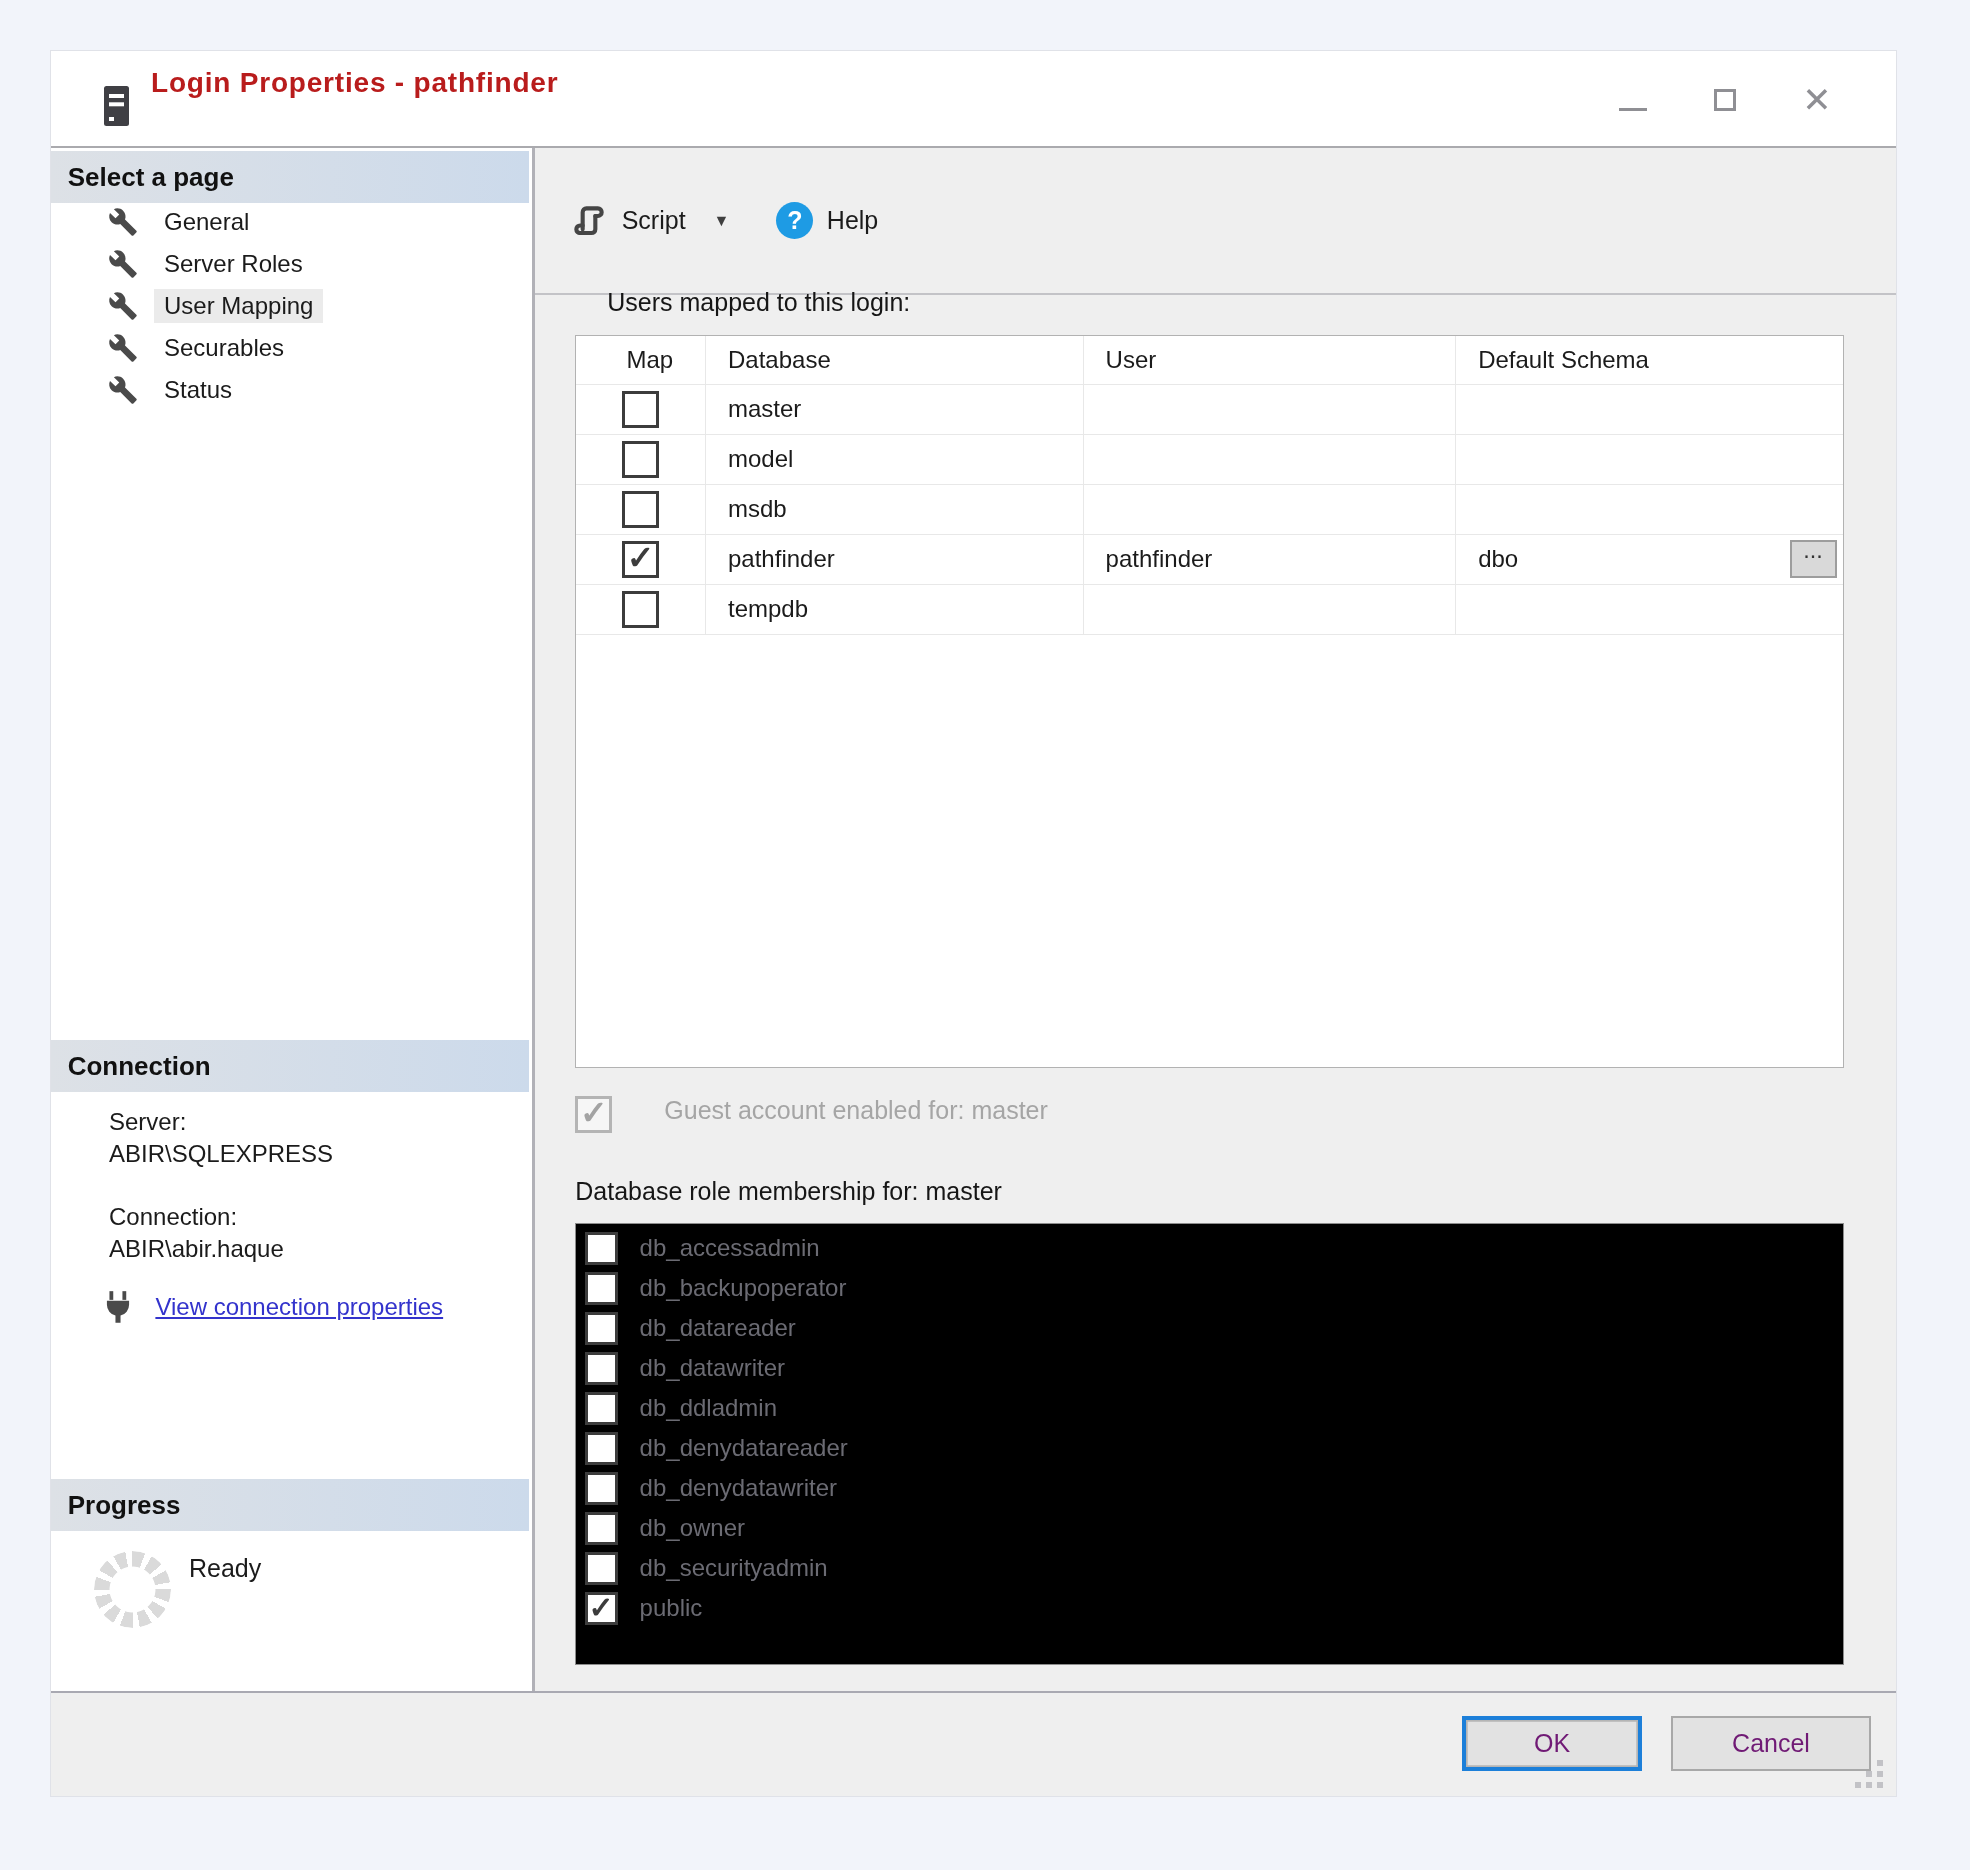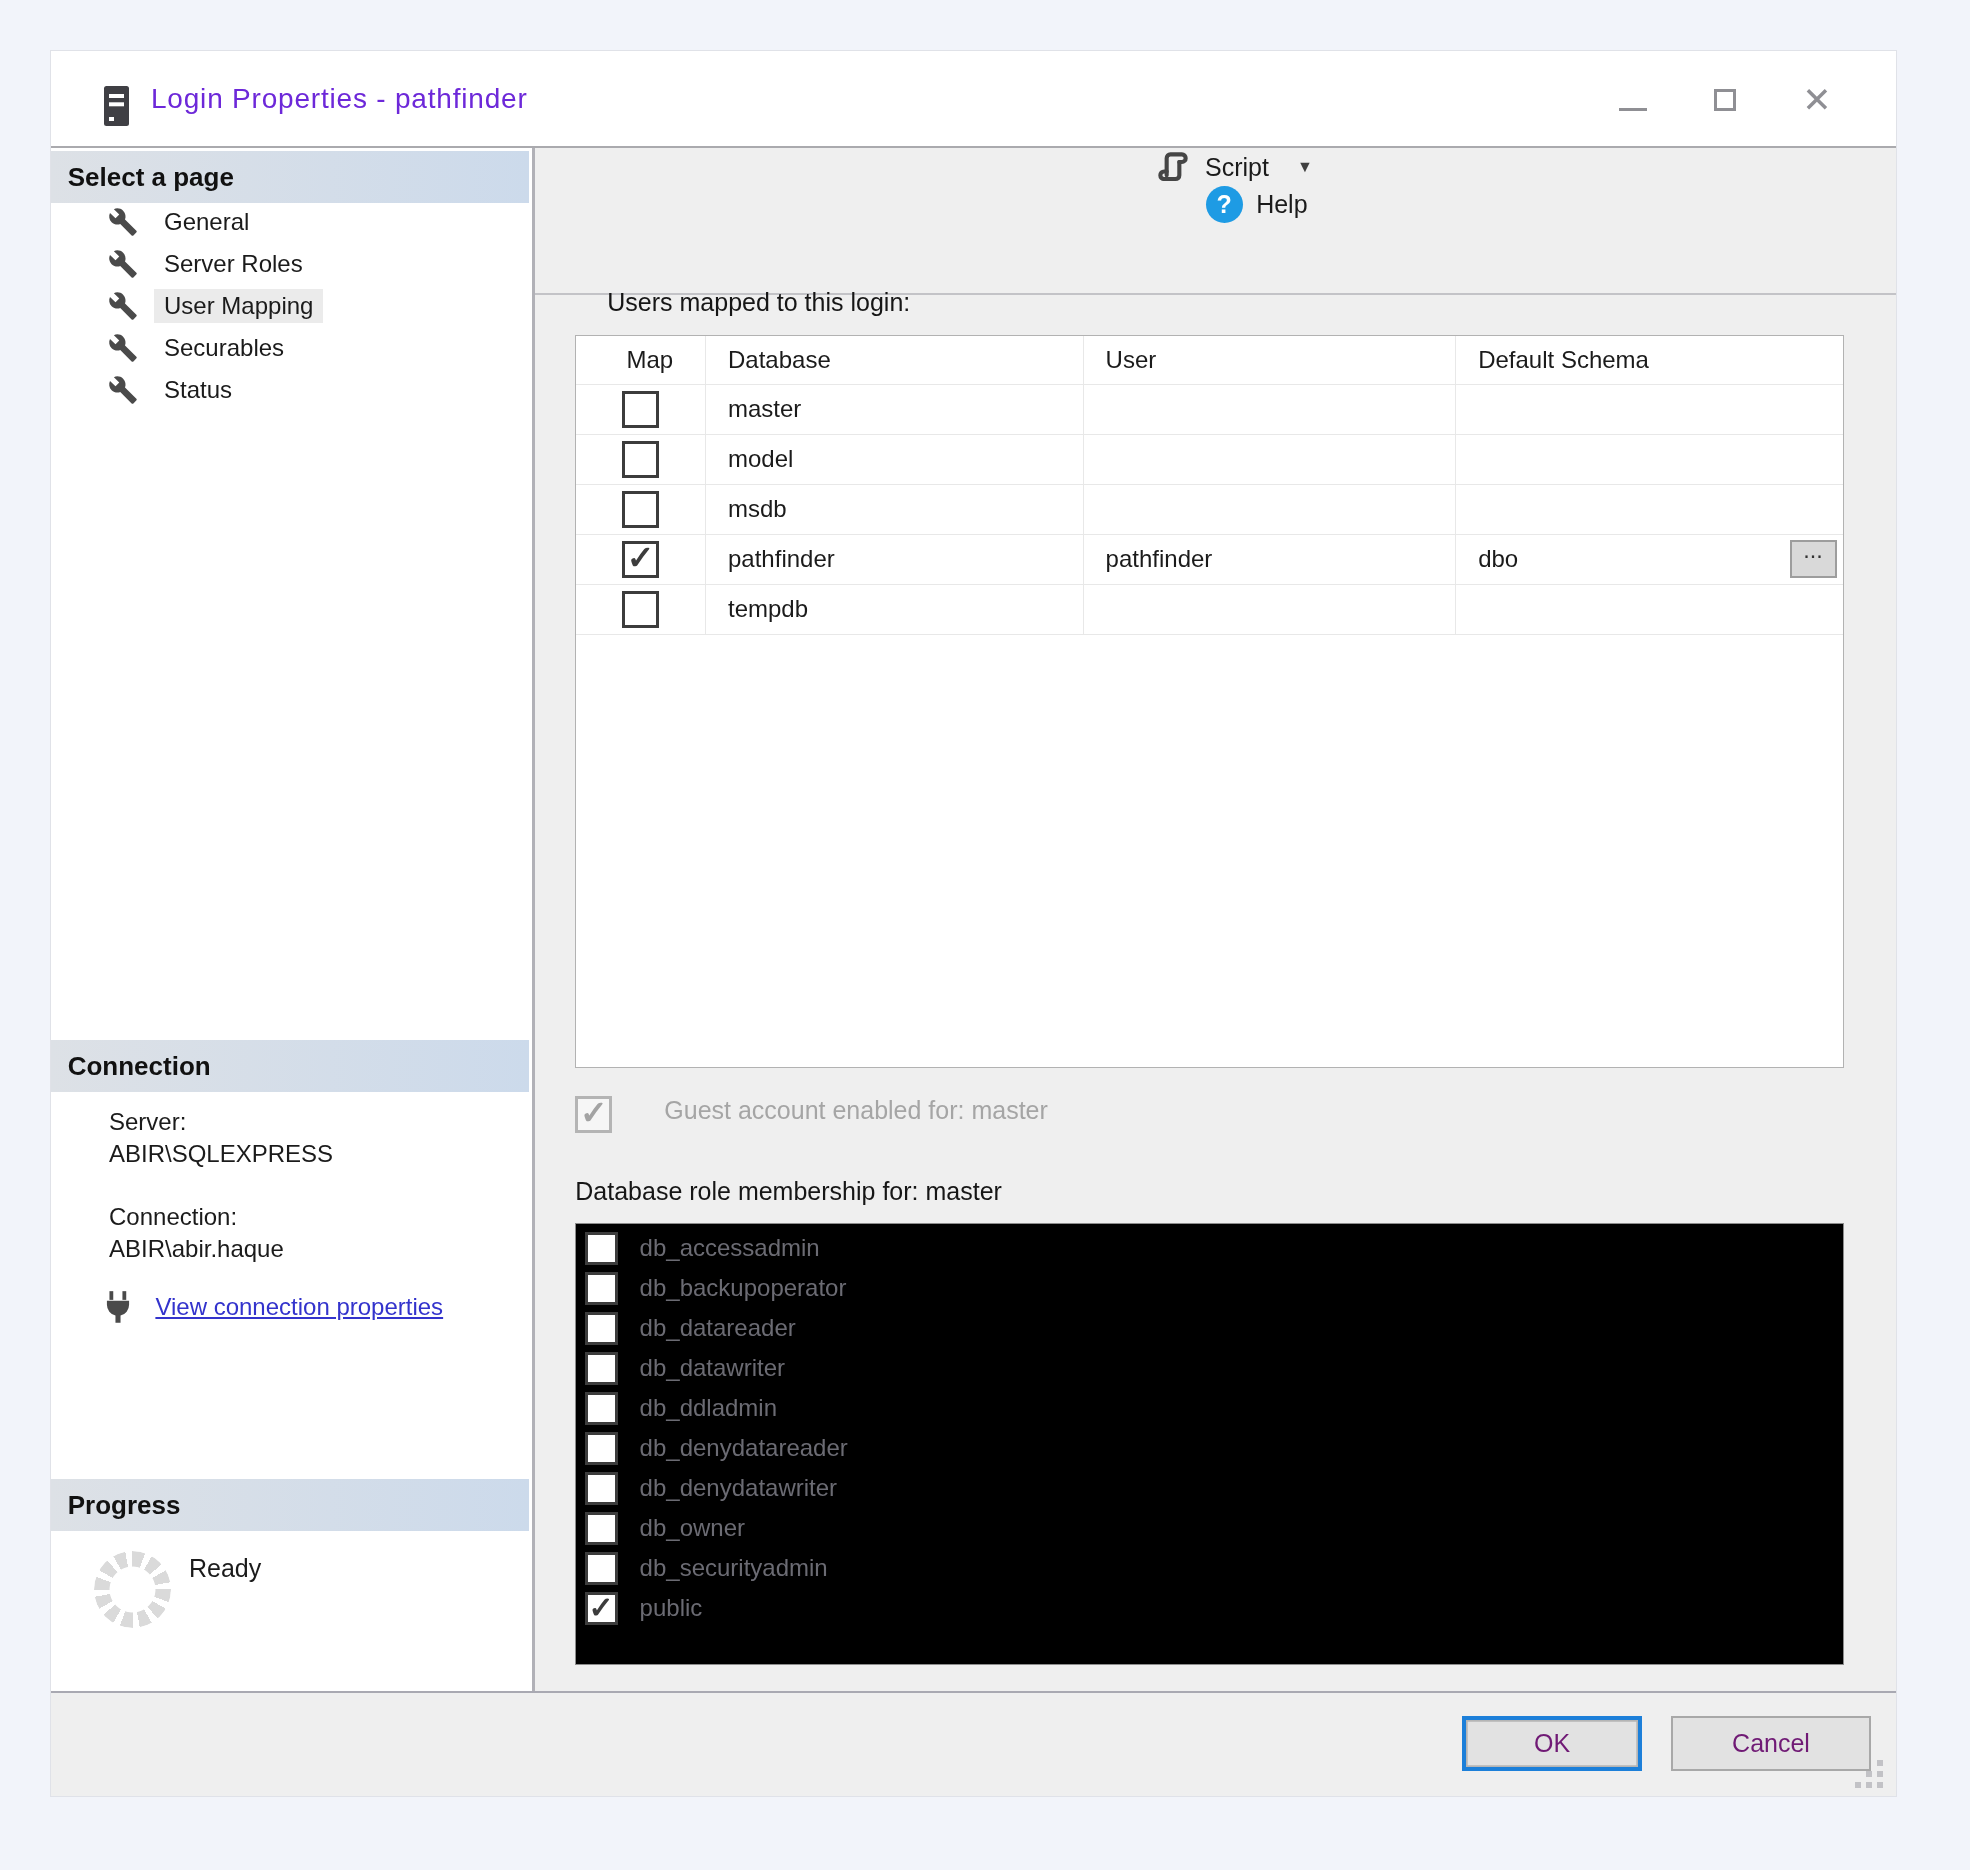--- a/index.html
+++ b/index.html
@@ -26,21 +26,21 @@
     background:#3f3f44;border-radius:2.5px;
   }
   .app-icon::before{
     content:"";position:absolute;left:5px;top:7.5px;width:15px;height:4.2px;
     background:#ffffff;box-shadow:0 8.3px 0 #ffffff;
   }
   .app-icon::after{
     content:"";position:absolute;left:5px;bottom:5px;width:5px;height:4.2px;background:#ffffff;
   }
   .title-text{
-    position:absolute;left:100px;top:32px;font-size:28px;color:#6d28d9;letter-spacing:0.8px;
+    position:absolute;left:100px;top:16px;font-size:28px;color:#b91c1c;letter-spacing:0.8px;font-weight:bold;
   }
   .win-controls{position:absolute;right:33px;top:0;height:97px;display:flex;align-items:center;}
   .win-btn{width:92px;height:83px;display:flex;align-items:center;justify-content:center;cursor:default;}
   .glyph-min{width:28px;height:3.3px;background:#8f8f94;margin-top:20px;}
   .glyph-max{width:22px;height:22px;border:3.3px solid #8f8f94;box-sizing:border-box;}
   .glyph-close{font-size:35px;color:#8f8f94;line-height:1;}
   
   .body{position:absolute;left:0;top:97px;width:100%;height:1545px;display:flex;}
   .sidebar{
     position:relative;width:481px;height:100%;background:#ffffff;flex:0 0 481px;
@@ -76,21 +76,21 @@
     position:absolute;left:43px;top:1403px;width:77px;height:77px;border-radius:50%;
     background:repeating-conic-gradient(#dadada 0deg 19deg,rgba(255,255,255,0) 19deg 30deg);
     -webkit-mask:radial-gradient(circle,transparent 22.5px,#000 23.4px);
     mask:radial-gradient(circle,transparent 22.5px,#000 23.4px);
   }
   .ready-text{position:absolute;left:138px;top:1406px;font-size:25px;}
   
   .toolbar{
     position:absolute;left:0;top:0;width:100%;height:147px;box-sizing:border-box;
     background:#efefef;border-bottom:2.5px solid #c3c3c7;
-    display:flex;align-items:center;padding-left:35px;flex-direction:column;
+    display:flex;align-items:center;padding-left:35px;
   }
   .tool-btn{display:flex;align-items:center;cursor:default;}
   .script-icon{width:38px;height:38px;}
   .tool-label{font-size:25px;margin-left:13.4px;}
   .caret{font-size:16px;color:#3f3f3f;margin-left:28px;}
   .help-group{margin-left:47px;}
   .help-icon{
     width:37px;height:37px;border-radius:50%;background:#1e9be4;color:#fff;
     font-size:25px;font-weight:bold;display:flex;align-items:center;justify-content:center;
   }

